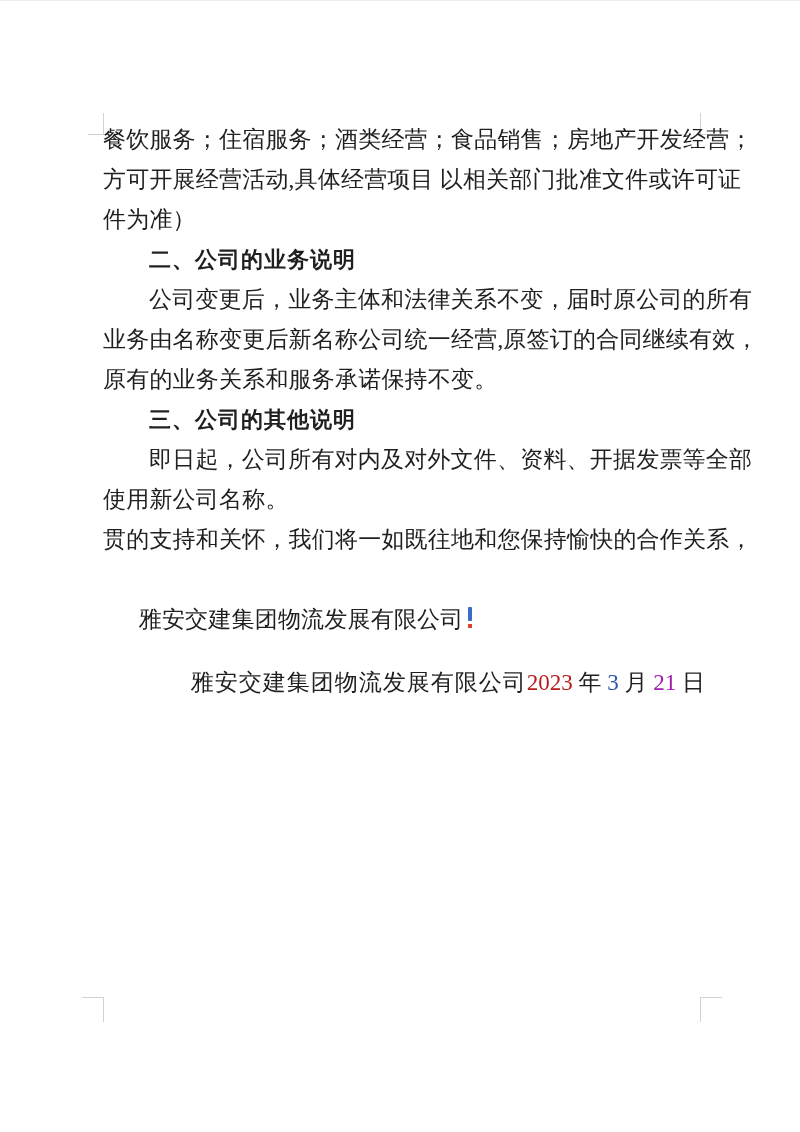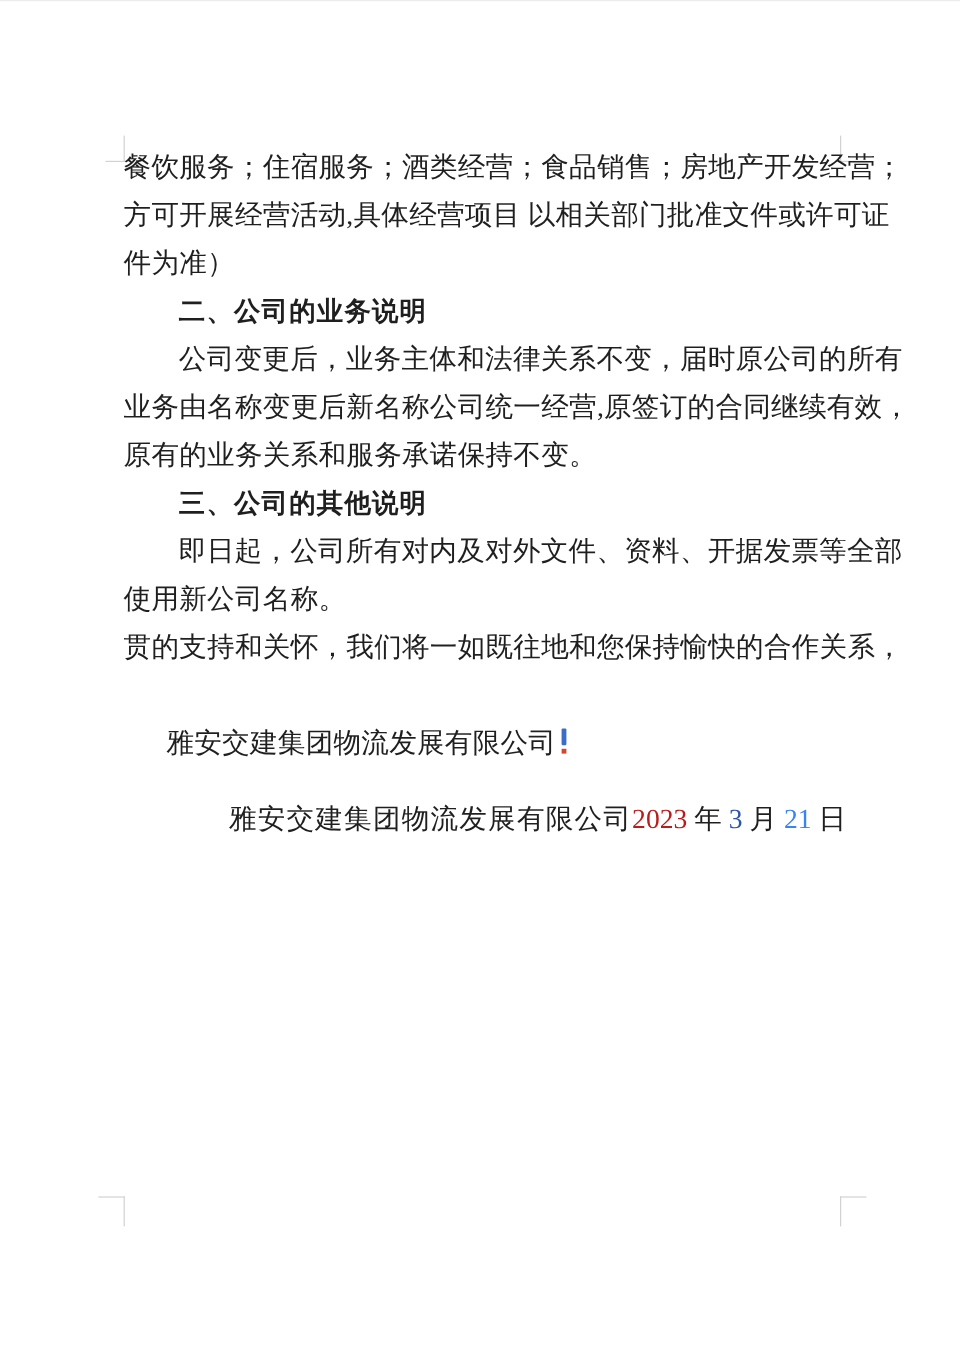--- a/index.html
+++ b/index.html
@@ -120,17 +120,17 @@
 
     <div class="line">贯的支持和关怀，我们将一如既往地和您保持愉快的合作关系，</div>
 
     <div class="line">
       <span>雅安交建集团物流发展有限公司</span><span class="excl"><span class="excl-bar" style="background-color: rgb(58, 108, 200);"></span><span class="excl-dot" style="background-color: rgb(216, 68, 44);"></span></span>
     </div>
 
 
     <div class="signature">
       <div class="sig-company">雅安交建集团物流发展有限公司</div>
-      <div class="sig-date"><span class="num" style="color: #b91c1c;">2023</span><span> 年 </span><span class="num" style="color: rgb(46, 86, 168);">3</span><span> 月 </span><span class="num" style="color: #3b82f6;">21</span><span> 日</span></div>
+      <div class="sig-date"><span class="num" style="color: #b91c1c;">2023</span><span> 年 </span><span class="num" style="color: rgb(46, 86, 168);">3</span><span> 月 </span><span class="num" style="color: #a21caf;">21</span><span> 日</span></div>
     </div>
 
   </div>
 </div>
 
 </body></html>

